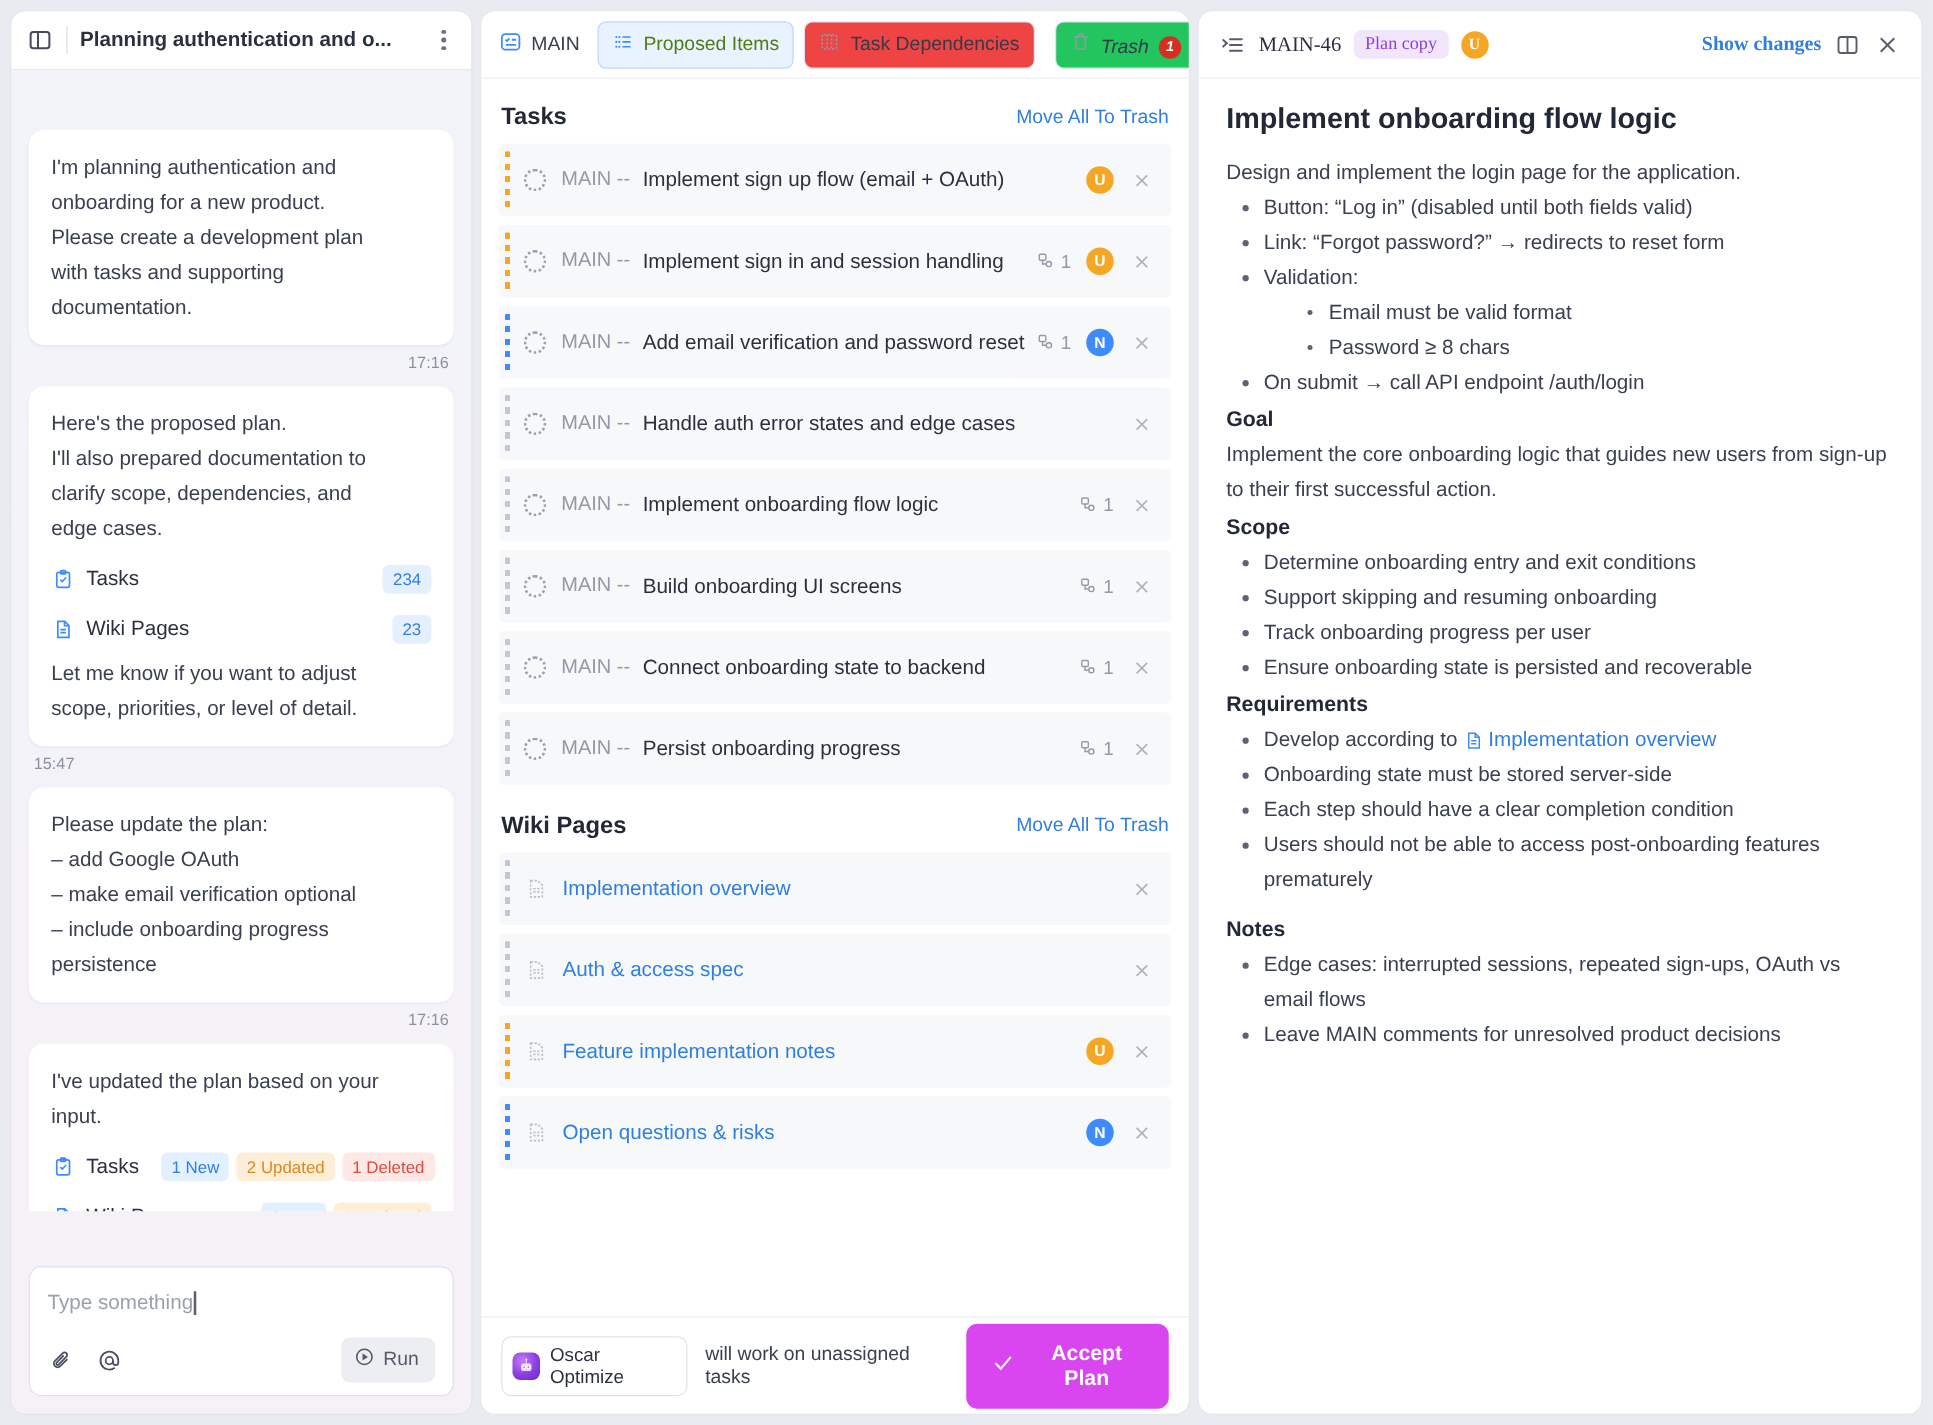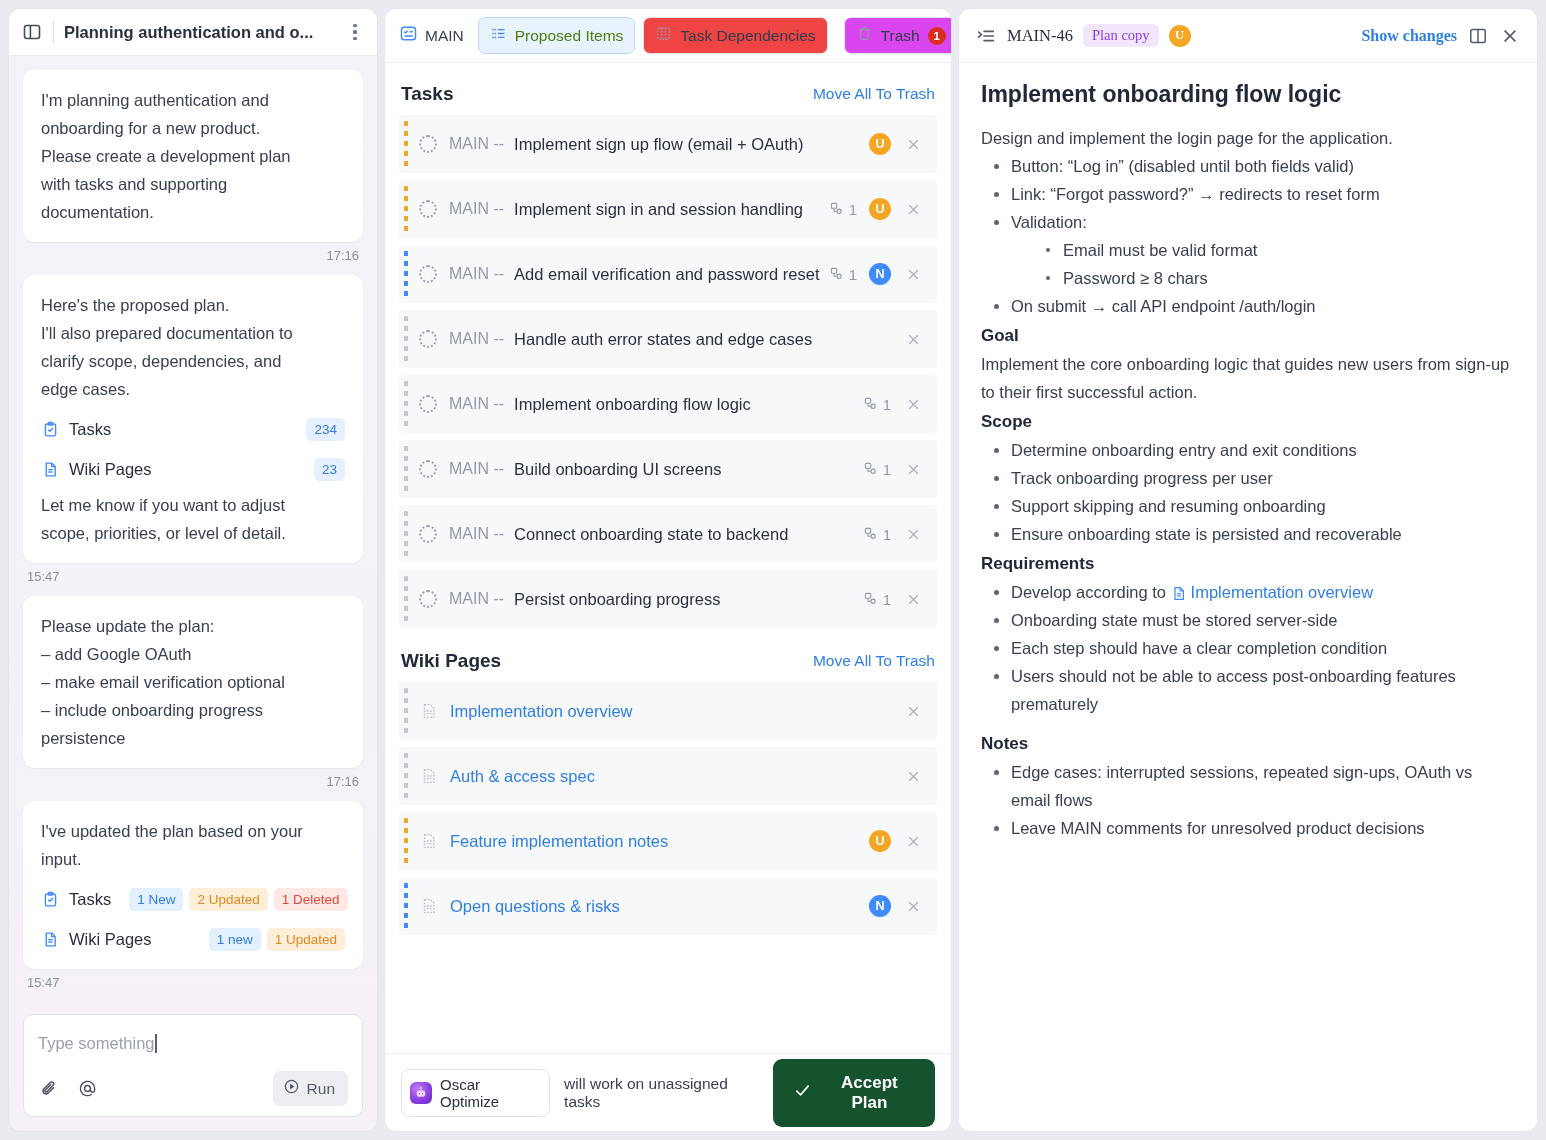--- a/index.html
+++ b/index.html
@@ -21,20 +21,21 @@
   .chat-panel {
     width: 370px;
     flex: 0 0 370px;
     display: flex;
     flex-direction: column;
     background: linear-gradient(180deg,#f2f4fa 0%, #f4f2f8 60%, #f6f1f6 100%);
     border-radius: 12px;
     border: 1px solid #e2e5ec;
     overflow: hidden;
     position: relative;
+    gap: 34px;
   }
   .chat-header {
     height: 47px;
     flex: 0 0 47px;
     display: flex;
     align-items: center;
     gap: 10px;
     padding: 0 12px;
     background: #ffffff;
     border-bottom: 1px solid #e7e9ef;
@@ -179,24 +180,24 @@
     display:flex;align-items:center;gap:8px;
     border:1px solid #dfe3ea;border-radius:7px;
     padding:7px 11px;
     font-size:15.5px;color:#343a4a;
     background:#ef4444;cursor:pointer;
     white-space:nowrap;
   }
   .seg.active { background:#e9f2ff; border-color:#bcd8fb; color:#4d7c0f; }
   .mid-toolbar .grow { flex:1 1 auto; }
   .trash-btn {
-    display:flex;align-items:center;gap:8px;
+    display:flex;align-items:flex-end;gap:8px;
     border:1px solid #dfe3ea;border-radius:7px;
     padding:7px 11px;font-size:15.5px;color:#343a4a;
-    background:#d946ef;cursor:pointer;
+    background:#22c55e;cursor:pointer;font-style:italic;
   }
   .badge-red {
     background:#d92d20;color:#fff;border-radius:50%;
     width:18px;height:18px;font-size:11.5px;
     display:flex;align-items:center;justify-content:center;
     font-weight:bold;
   }
 
   .mid-scroll { flex:1 1 auto; overflow:hidden; padding: 16px 14px 0 14px; }
   .section-head {
@@ -259,21 +260,21 @@
     background:#fff;cursor:pointer;
   }
   .robot {
     width:22px;height:22px;border-radius:6px;flex:0 0 22px;
     background: radial-gradient(circle at 35% 30%, #c07cf5 0%, #8b3ee0 55%, #6a2ac4 100%);
     display:flex;align-items:center;justify-content:center;
   }
   .footer-note { font-size:15.5px;color:#3a4052;flex:1 1 auto; }
   .accept-btn {
     display:flex;align-items:center;gap:12px;
-    background:#14532d;color:#fff;
+    background:#d946ef;color:#fff;
     border:none;border-radius:9px;
     padding:14px 20px;
     font-size:17px;font-weight:bold;
     cursor:pointer;
     font-family:"Liberation Sans",sans-serif;
   }
 
   
   .right-panel {
     width: 580px;flex:0 0 580px;
@@ -857,22 +858,22 @@
         </li>
         <li>On submit → call API endpoint /auth/login</li>
       </ul>
 
       <div class="doc-h">Goal</div>
       <div class="doc-p">Implement the core onboarding logic that guides new users from sign-up to their first successful action.</div>
 
       <div class="doc-h">Scope</div>
       <ul class="doc-ul">
         <li>Determine onboarding entry and exit conditions</li>
+        <li>Support skipping and resuming onboarding</li>
         <li>Track onboarding progress per user</li>
-        <li>Support skipping and resuming onboarding</li>
         <li>Ensure onboarding state is persisted and recoverable</li>
       </ul>
 
       <div class="doc-h">Requirements</div>
       <ul class="doc-ul">
         <li><span>Develop according to </span><span class="inline-doc-icon">
               <svg width="16" height="17" viewBox="0 0 20 20" fill="none" stroke="currentColor" stroke-width="1.5">
                 <path d="M5 2.6h6.5L15.5 6.6V17.4H5z"></path>
                 <polyline points="11.4,2.7 11.4,6.7 15.4,6.7"></polyline>
                 <line x1="7.4" y1="10.2" x2="12.6" y2="10.2"></line>

